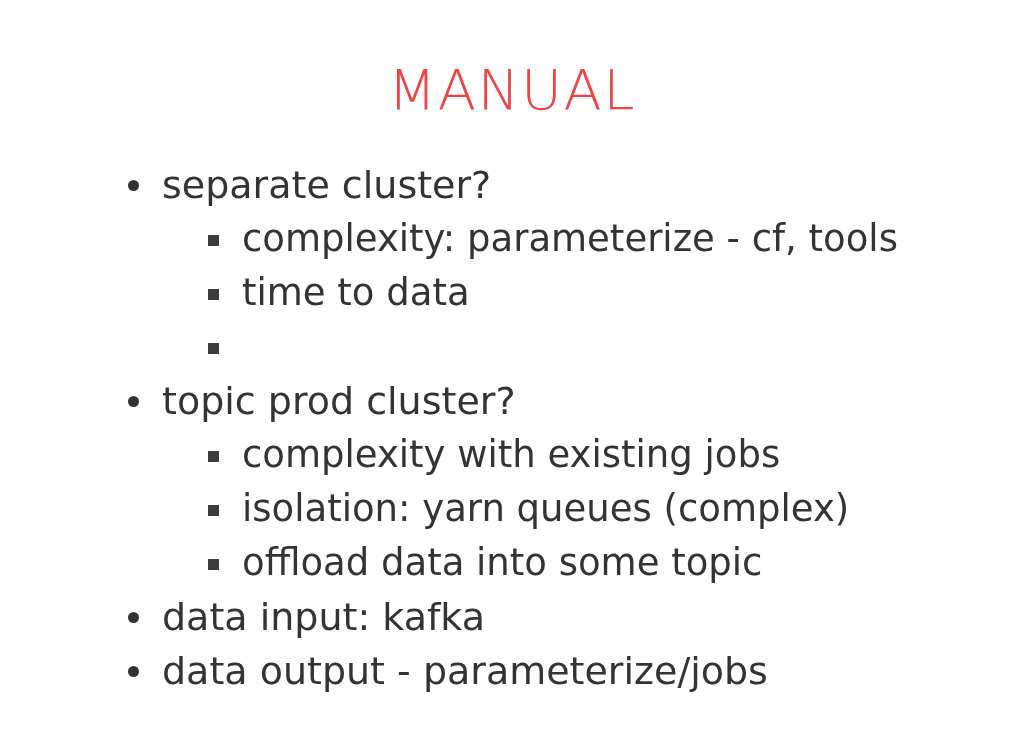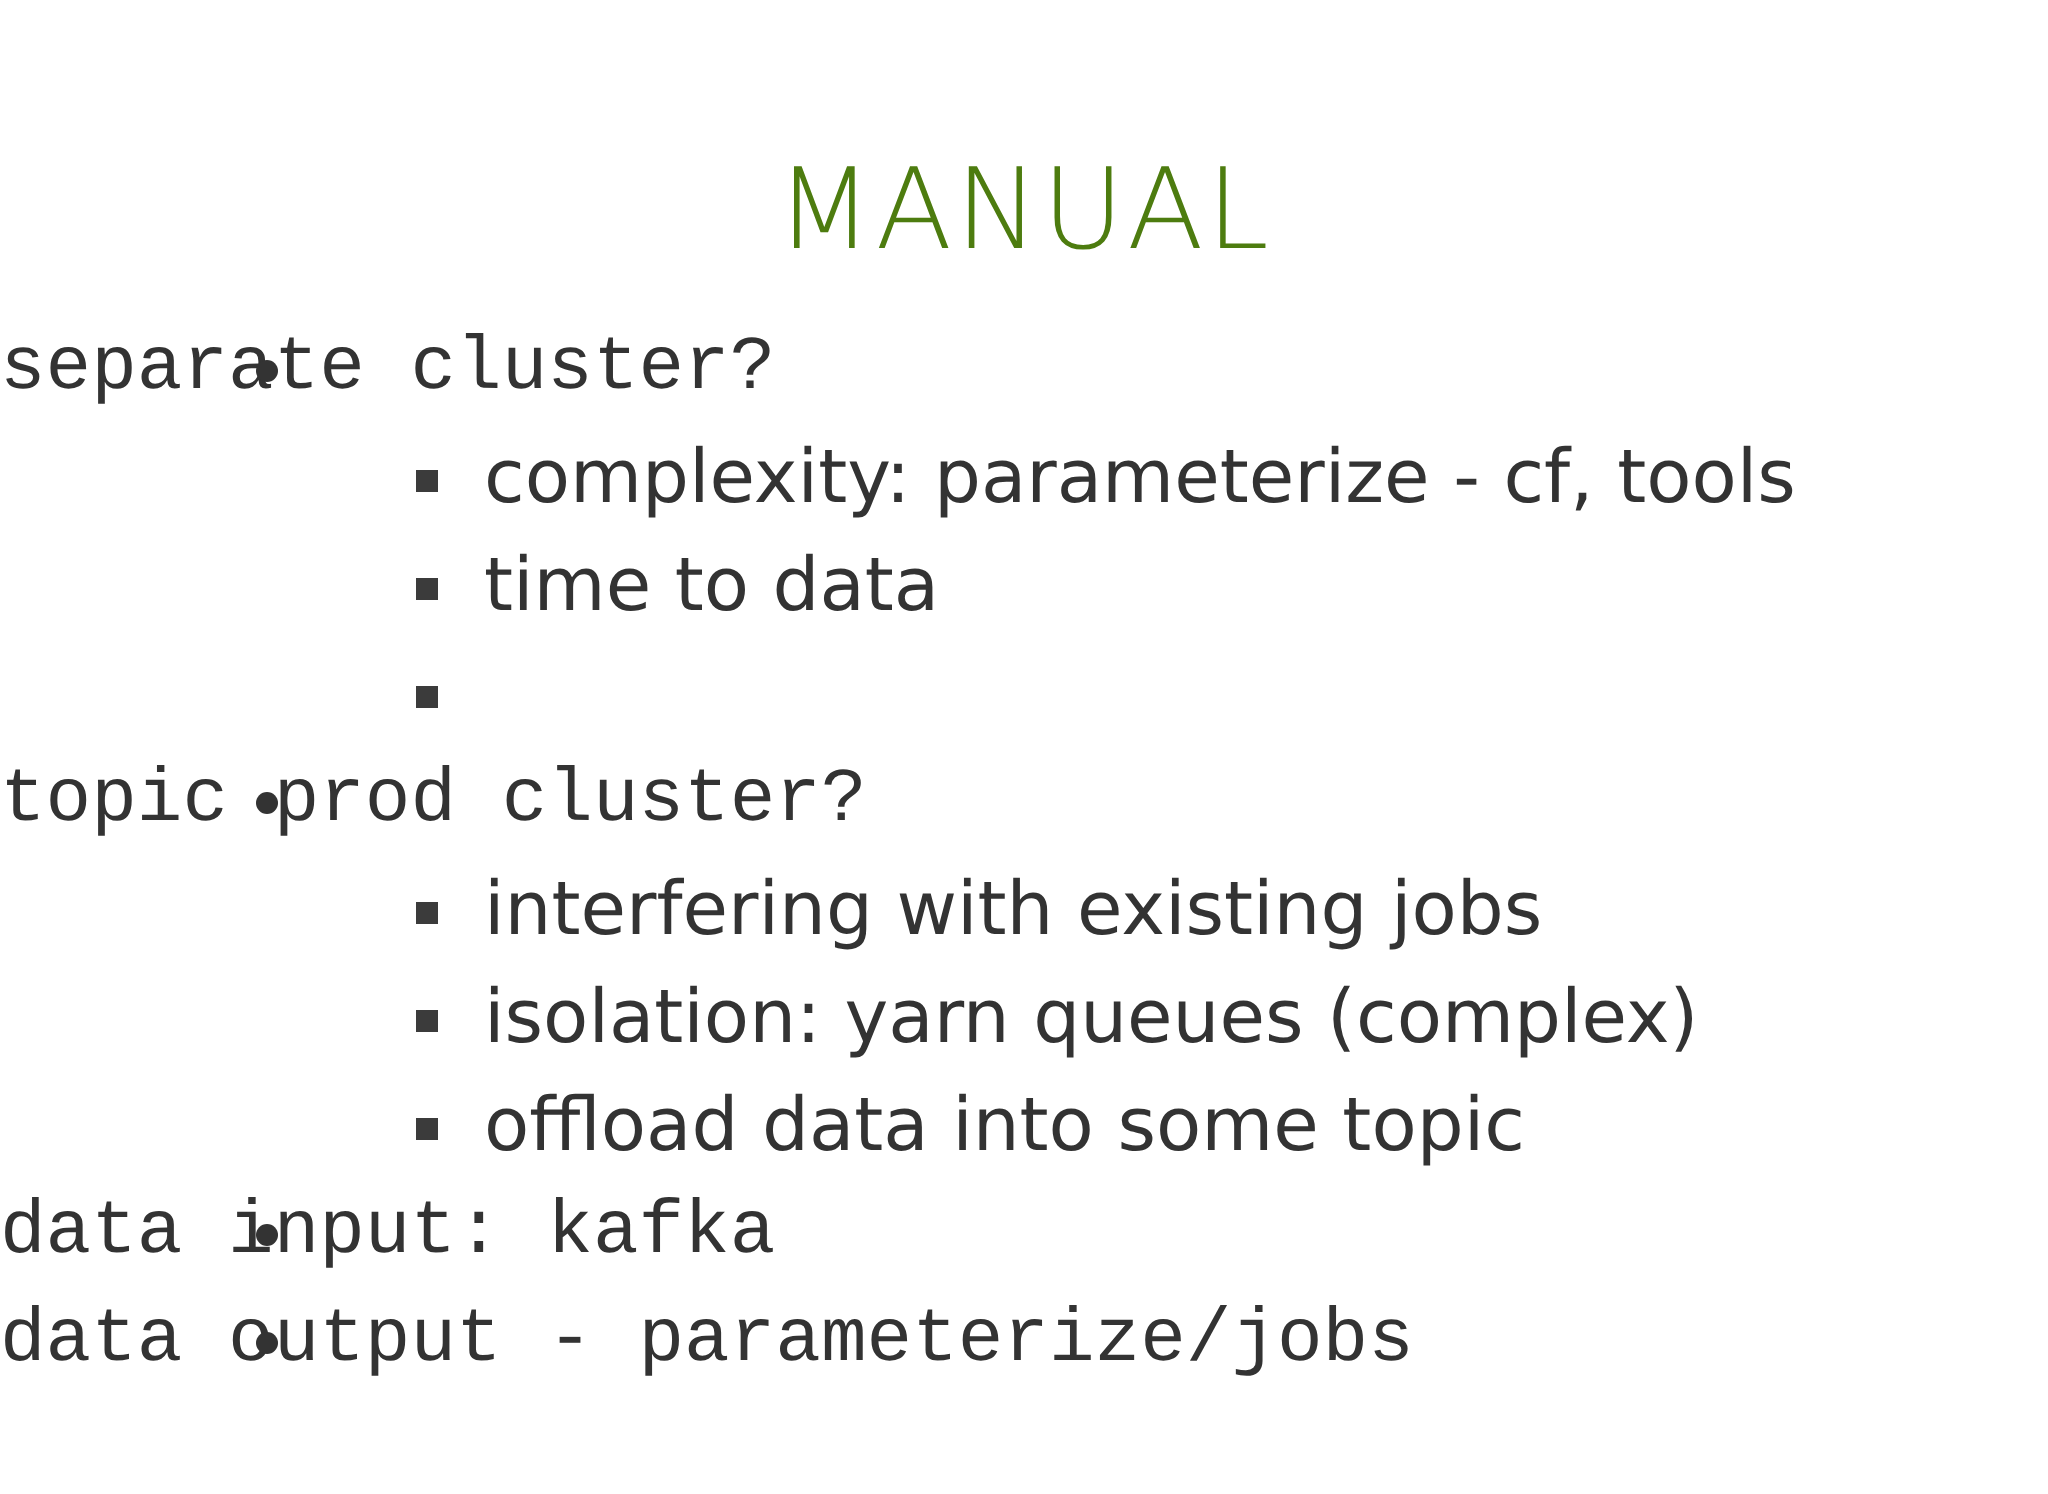--- a/index.html
+++ b/index.html
@@ -18,30 +18,30 @@
   .slide {
     position: relative;
     width: 1024px;
     height: 747px;
     background: #ffffff;
     box-sizing: border-box;
   }
 
   .slide-title {
     position: absolute;
-    top: 74px;
+    top: 58px;
     left: 0;
     width: 1024px;
     text-align: center;
     font-family: "DejaVu Sans", sans-serif;
     font-weight: 300;
     font-size: 56px;
     line-height: 64px;
     letter-spacing: 1.5px;
-    color: #4d7c0f;
+    color: #ef4444;
     text-transform: uppercase;
     white-space: nowrap;
   }
 
   .bullet-list {
     position: absolute;
     top: 158px;
     left: 0;
     width: 1024px;
     list-style: none;
@@ -54,22 +54,22 @@
     display: block;
     color: #333333;
     font-family: "DejaVu Sans", sans-serif;
     font-weight: 400;
     height: 54px;
     line-height: 54px;
     white-space: nowrap;
   }
 
   .bullet-item.level-1 {
+    padding-left: 162px;
     font-size: 38px;
-    font-family: Liberation Mono, monospace;
   }
   .bullet-item.level-2 {
     padding-left: 242px;
     font-size: 37px;
   }
 
   .marker {
     position: absolute;
     display: block;
   }
@@ -122,21 +122,21 @@
       <span class="marker marker-square"></span>
     </li>
 
     <li class="bullet-item level-1">
       <span class="marker marker-disc"></span>
       <span class="bullet-text">topic prod cluster?</span>
     </li>
 
     <li class="bullet-item level-2">
       <span class="marker marker-square"></span>
-      <span class="bullet-text">interfering with existing jobs</span>
+      <span class="bullet-text">complexity with existing jobs</span>
     </li>
 
     <li class="bullet-item level-2">
       <span class="marker marker-square"></span>
       <span class="bullet-text">isolation: yarn queues (complex)</span>
     </li>
 
     <li class="bullet-item level-2">
       <span class="marker marker-square"></span>
       <span class="bullet-text">offload data into some topic</span>

